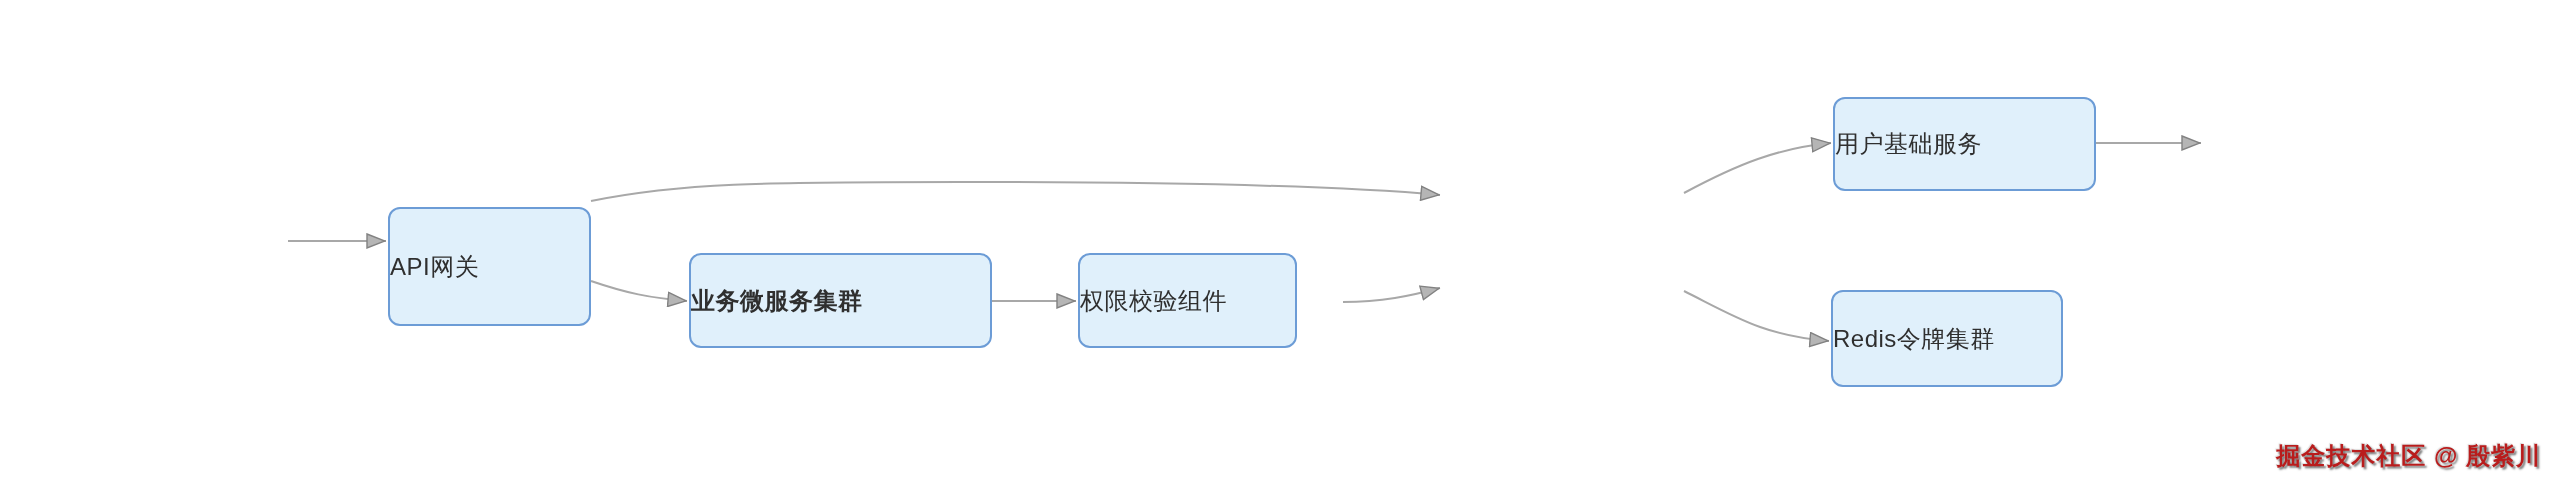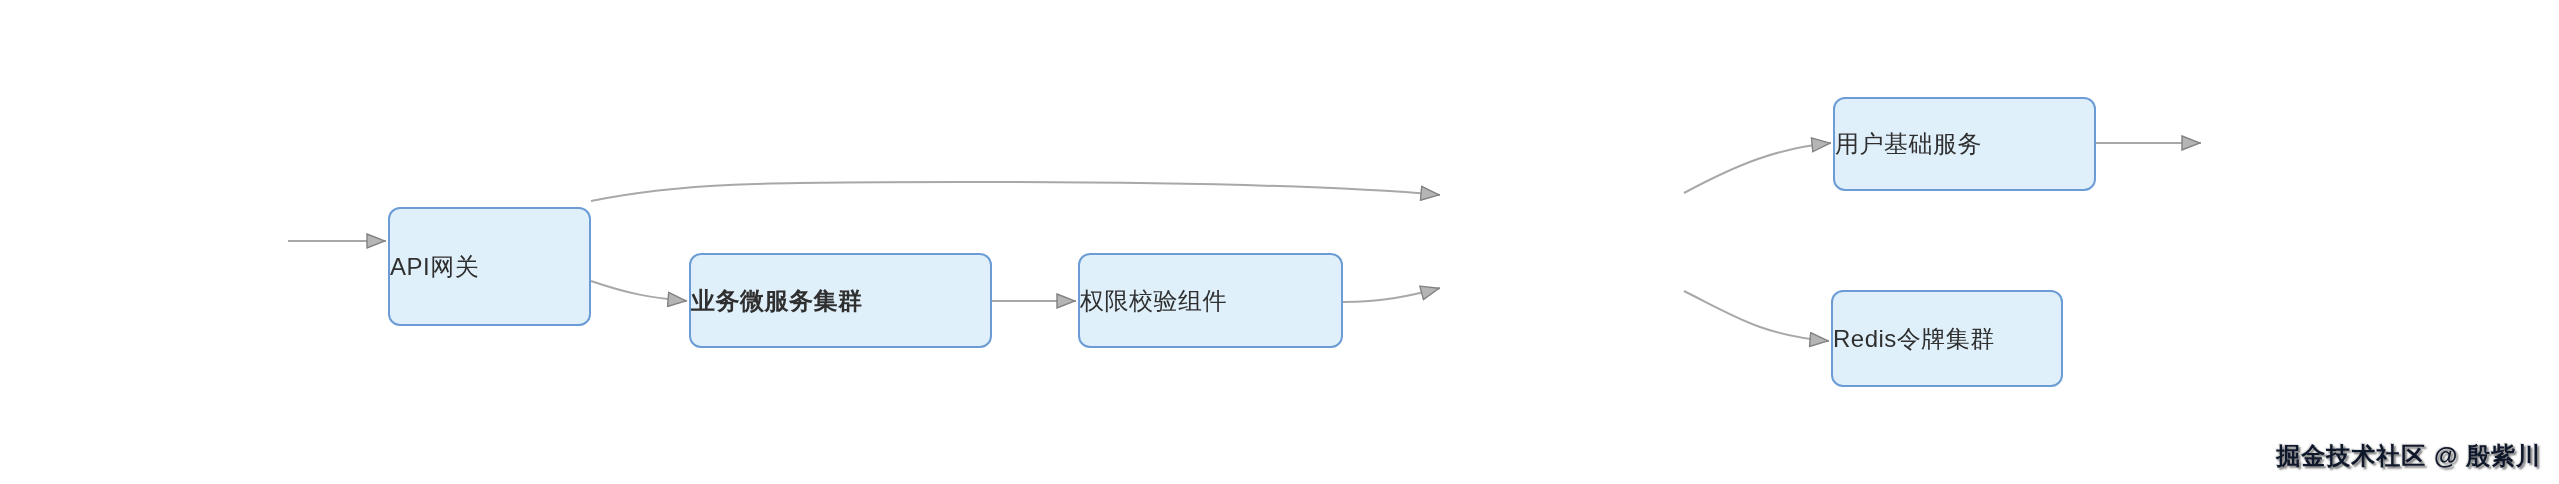--- a/index.html
+++ b/index.html
@@ -34,21 +34,21 @@
     color: #2f2f2f;
     letter-spacing: 0.5px;
     white-space: nowrap;
   }
   .watermark {
     position: absolute;
     right: 18px;
     bottom: 12px;
     font-size: 24px;
     font-weight: bold;
-    color: #0f172a;
+    color: #b91c1c;
     text-shadow: 2px 2px 2px rgba(110,110,110,0.9), -1px -1px 1px rgba(190,190,190,0.5);
     letter-spacing: 1px;
     white-space: nowrap;
   }
   svg path.edge {
     fill: none;
     stroke: #a8a8a8;
     stroke-width: 2;
   }
 </style>
@@ -75,21 +75,21 @@
 
 
   <div class="node" style="left:388px; top:207px; width:203px; height:119px;">
     <span>API网关</span>
   </div>
 
   <div class="node" style="left:689px; top:253px; width:303px; height:95px;font-weight:bold;">
     <span>业务微服务集群</span>
   </div>
 
-  <div class="node" style="left:1078px; top:253px; width:265px; height:95px;">
+  <div class="node" style="left:1078px; top:253px; width:219px; height:95px;">
     <span>权限校验组件</span>
   </div>
 
 
   <div class="node" style="left:1833px; top:97px; width:263px; height:94px;">
     <span>用户基础服务</span>
   </div>
 
 
   <div class="node" style="left:1831px; top:290px; width:232px; height:97px;">

